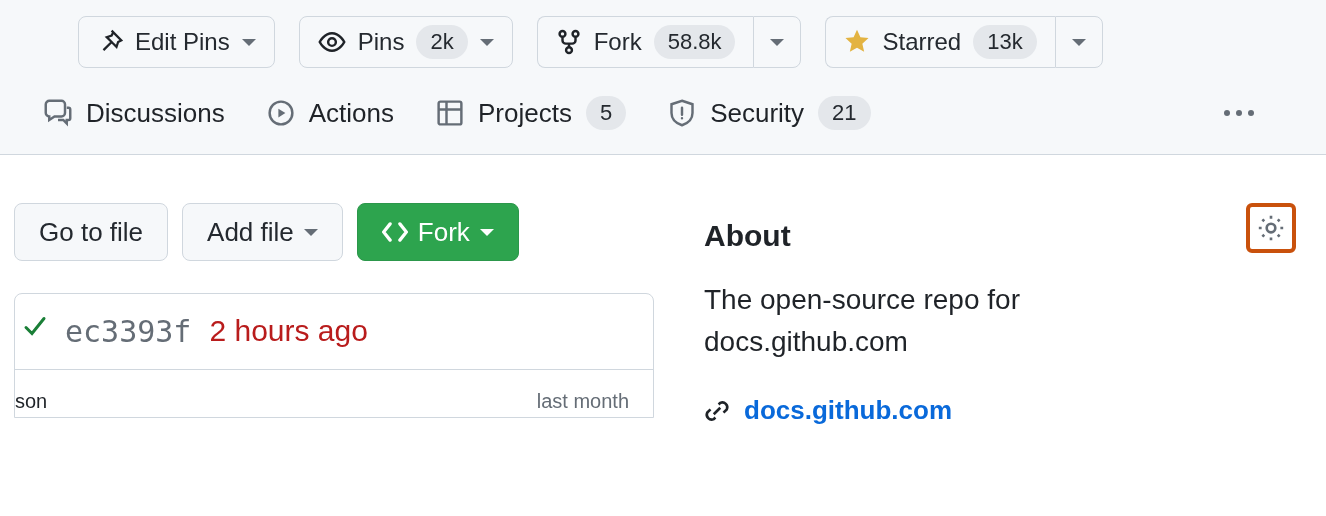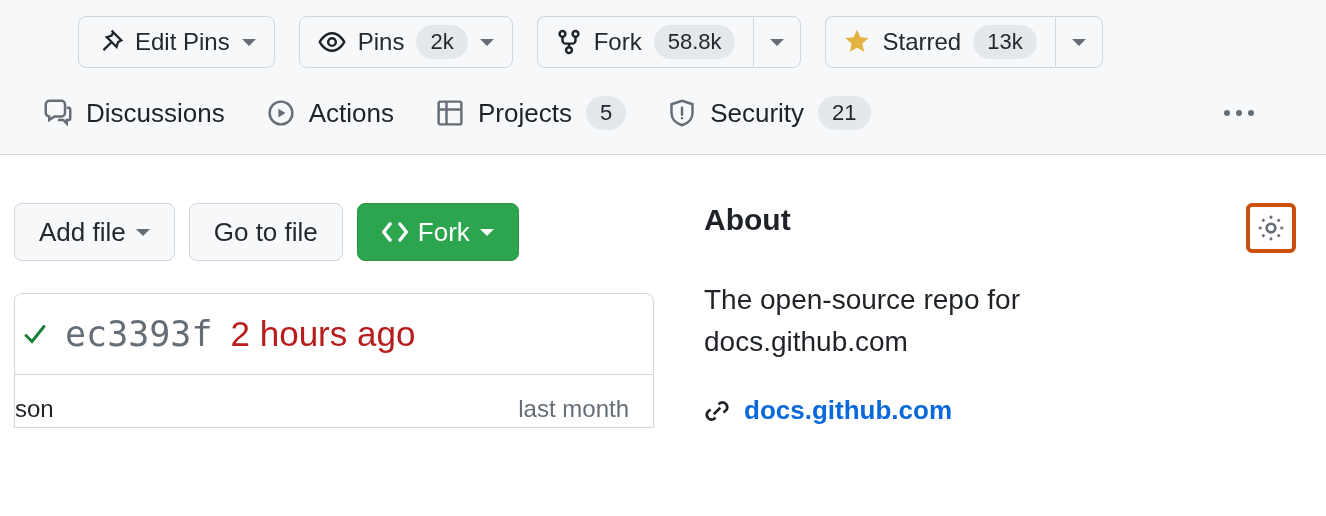--- a/index.html
+++ b/index.html
@@ -112,47 +112,47 @@
     color: #ffffff;
   }
   .fbtn-green .caret { border-top-color: #ffffff; }
   .commit-box {
     border: 1px solid #d0d7de;
     border-radius: 8px 8px 0 0;
     overflow: hidden;
   }
   .commit-row {
     display: flex;
-    align-items: center;
+    align-items: flex-start;
     gap: 18px;
     padding: 20px 24px 20px 8px;
     border-bottom: 1px solid #d0d7de;
-    font-size: 35px;
+    font-size: 30px;
   }
   .check { color: #1a7f37; font-size: 26px; }
   .sha { color: #656d76; font-family: ui-monospace, monospace; }
   .ago { color: #b91c1c; }
   .commits-strong { font-weight: 600; color: #1f2328; }
   .commits-word { color: #656d76; }
   .file-row {
     display: flex;
     padding: 20px 24px 4px 0;
-    font-size: 24px;
+    font-size: 20px;
     color: #656d76;
   }
   .file-row .name { color: #1f2328; }
   .file-row .when { margin-left: auto; }
   .right-col {
     flex: 1;
     padding-left: 50px;
     padding-right: 30px;
   }
   .about-head {
     display: flex;
-    align-items: flex-start;
+    align-items: flex-end;
     margin-bottom: 26px;
   }
   .about-title { font-size: 30px; font-weight: 600; }
   .gear-wrap {
     margin-left: auto;
     border: 4px solid #c9510c;
     border-radius: 6px;
     padding: 6px;
     display: inline-flex;
   }
@@ -278,25 +278,25 @@
       <span></span>
       <span></span>
     </div>
   </div>
 </div>
 
 <div class="main-region">
   <div class="left-col">
     <div class="file-actions">
       <button class="fbtn">
+        <span>Go to file</span>
+      </button>
+      <button class="fbtn">
         <span>Add file</span>
         <span class="caret"></span>
-      </button>
-      <button class="fbtn">
-        <span>Go to file</span>
       </button>
       <button class="fbtn fbtn-green">
         <span class="icon">
           <svg width="26" height="26" viewBox="0 0 16 16" fill="none" stroke="#ffffff" stroke-width="2" stroke-linecap="round">
               <path d="M5 3L1 8l4 5M11 3l4 5-4 5"></path>
             </svg>
         </span>
         <span>Fork</span>
         <span class="caret"></span>
       </button>

